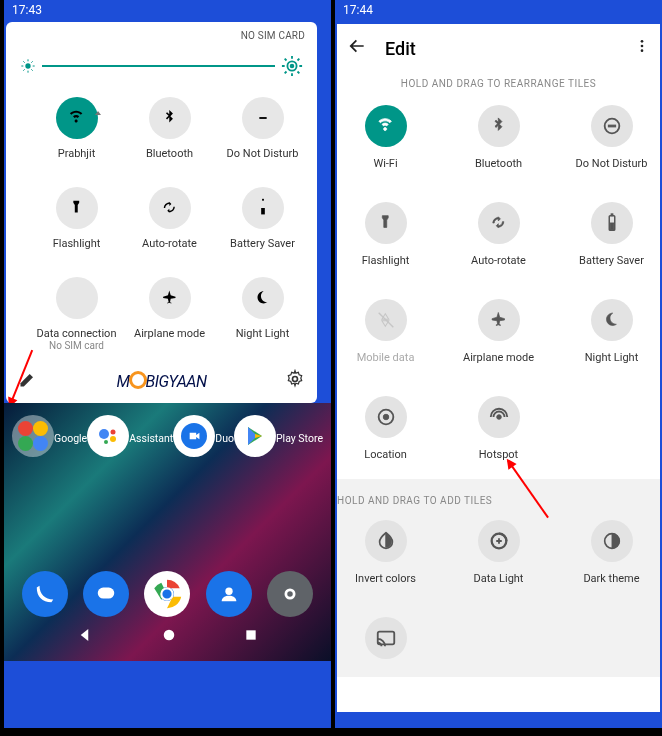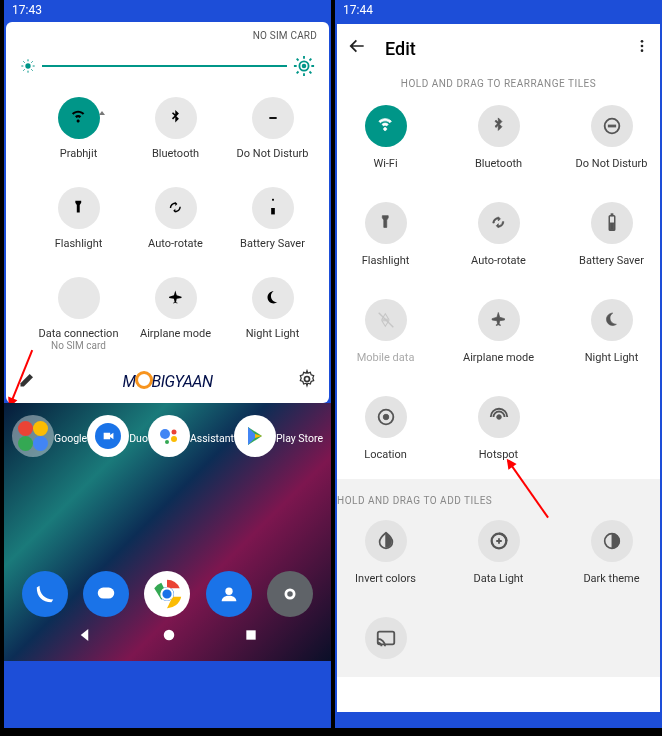--- a/index.html
+++ b/index.html
@@ -23,21 +23,21 @@
   .statusbar {
     height: 20px;
     color: #fff;
     font-size: 12px;
     padding: 3px 8px 0 8px;
   }
   
   .qs-panel {
     background: #fff;
     border-radius: 6px;
-    margin: 2px 2px 0 2px;
+    margin: 2px 14px 0 2px;
     padding-bottom: 6px;
     position: relative;
   }
   .qs-header {
     font-size: 10px;
     color: #555;
     text-align: right;
     padding: 8px 12px 4px 0;
     letter-spacing: 0.2px;
   }
@@ -435,37 +435,37 @@
           <div class="ic">
             <div class="mini" style="background:#ea4335;top:6px;left:6px"></div>
             <div class="mini" style="background:#fbbc04;top:6px;right:6px"></div>
             <div class="mini" style="background:#34a853;bottom:6px;left:6px"></div>
             <div class="mini" style="background:#4285f4;bottom:6px;right:6px"></div>
           </div>
           <span>Google</span>
         </div>
         <div class="app">
           <div class="ic">
-            <svg width="26" height="26" viewBox="0 0 24 24">
-              <circle cx="12" cy="12" r="12" fill="#1a73e8"></circle>
-              <path d="M8 9h6v6H8z M14 11l3-2v6l-3-2z" fill="#fff"></path>
-            </svg>
-          </div>
-          <span>Duo</span>
-        </div>
-        <div class="app">
-          <div class="ic">
             <svg width="24" height="24" viewBox="0 0 24 24">
               <circle cx="8" cy="10" r="5" fill="#4285f4"></circle>
               <circle cx="17" cy="8" r="2.5" fill="#ea4335"></circle>
               <circle cx="17" cy="15" r="3" fill="#fbbc04"></circle>
               <circle cx="10" cy="18" r="2" fill="#34a853"></circle>
             </svg>
           </div>
           <span>Assistant</span>
+        </div>
+        <div class="app">
+          <div class="ic">
+            <svg width="26" height="26" viewBox="0 0 24 24">
+              <circle cx="12" cy="12" r="12" fill="#1a73e8"></circle>
+              <path d="M8 9h6v6H8z M14 11l3-2v6l-3-2z" fill="#fff"></path>
+            </svg>
+          </div>
+          <span>Duo</span>
         </div>
         <div class="app">
           <div class="ic">
             <svg width="24" height="24" viewBox="0 0 24 24">
               <path d="M5 3l14 9-14 9V3z" fill="#34a853"></path>
               <path d="M5 3l9 9-9 9" fill="#4285f4"></path>
               <path d="M12 10l7 2-7 2" fill="#fbbc04"></path>
               <path d="M12 10l-7-7v18l7-7" fill="#ea4335" opacity="0.0"></path>
             </svg>
           </div>

